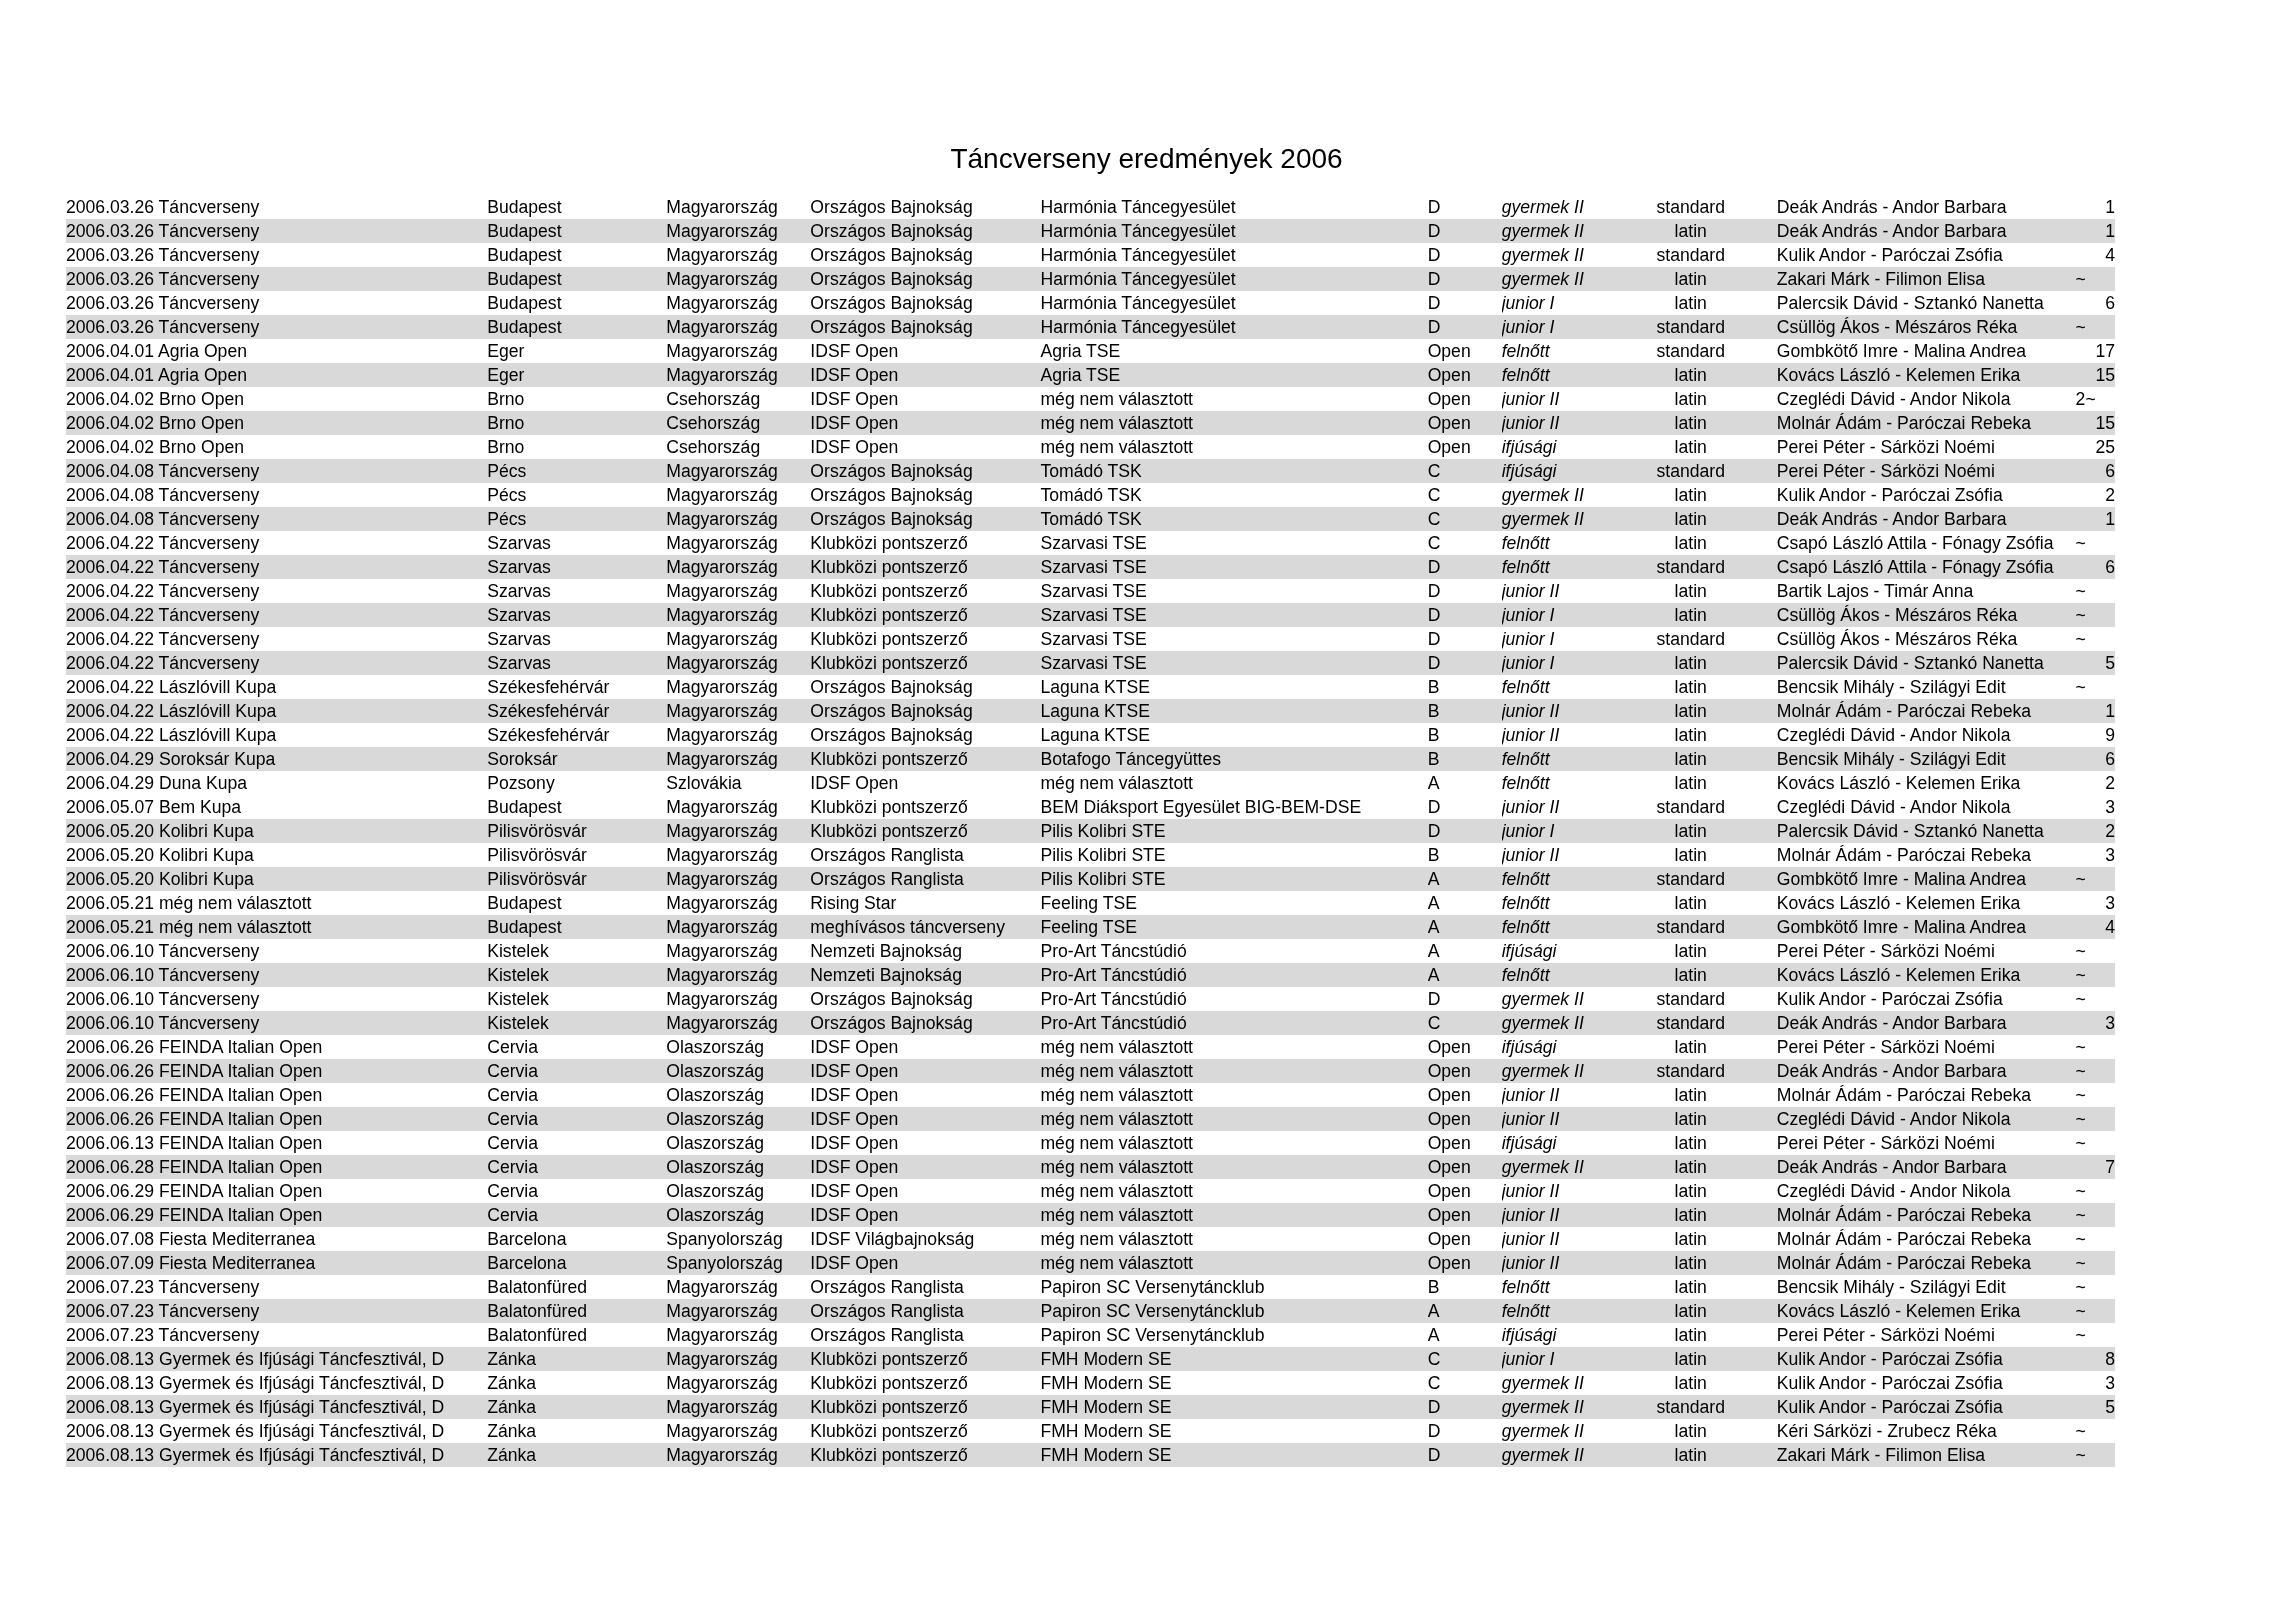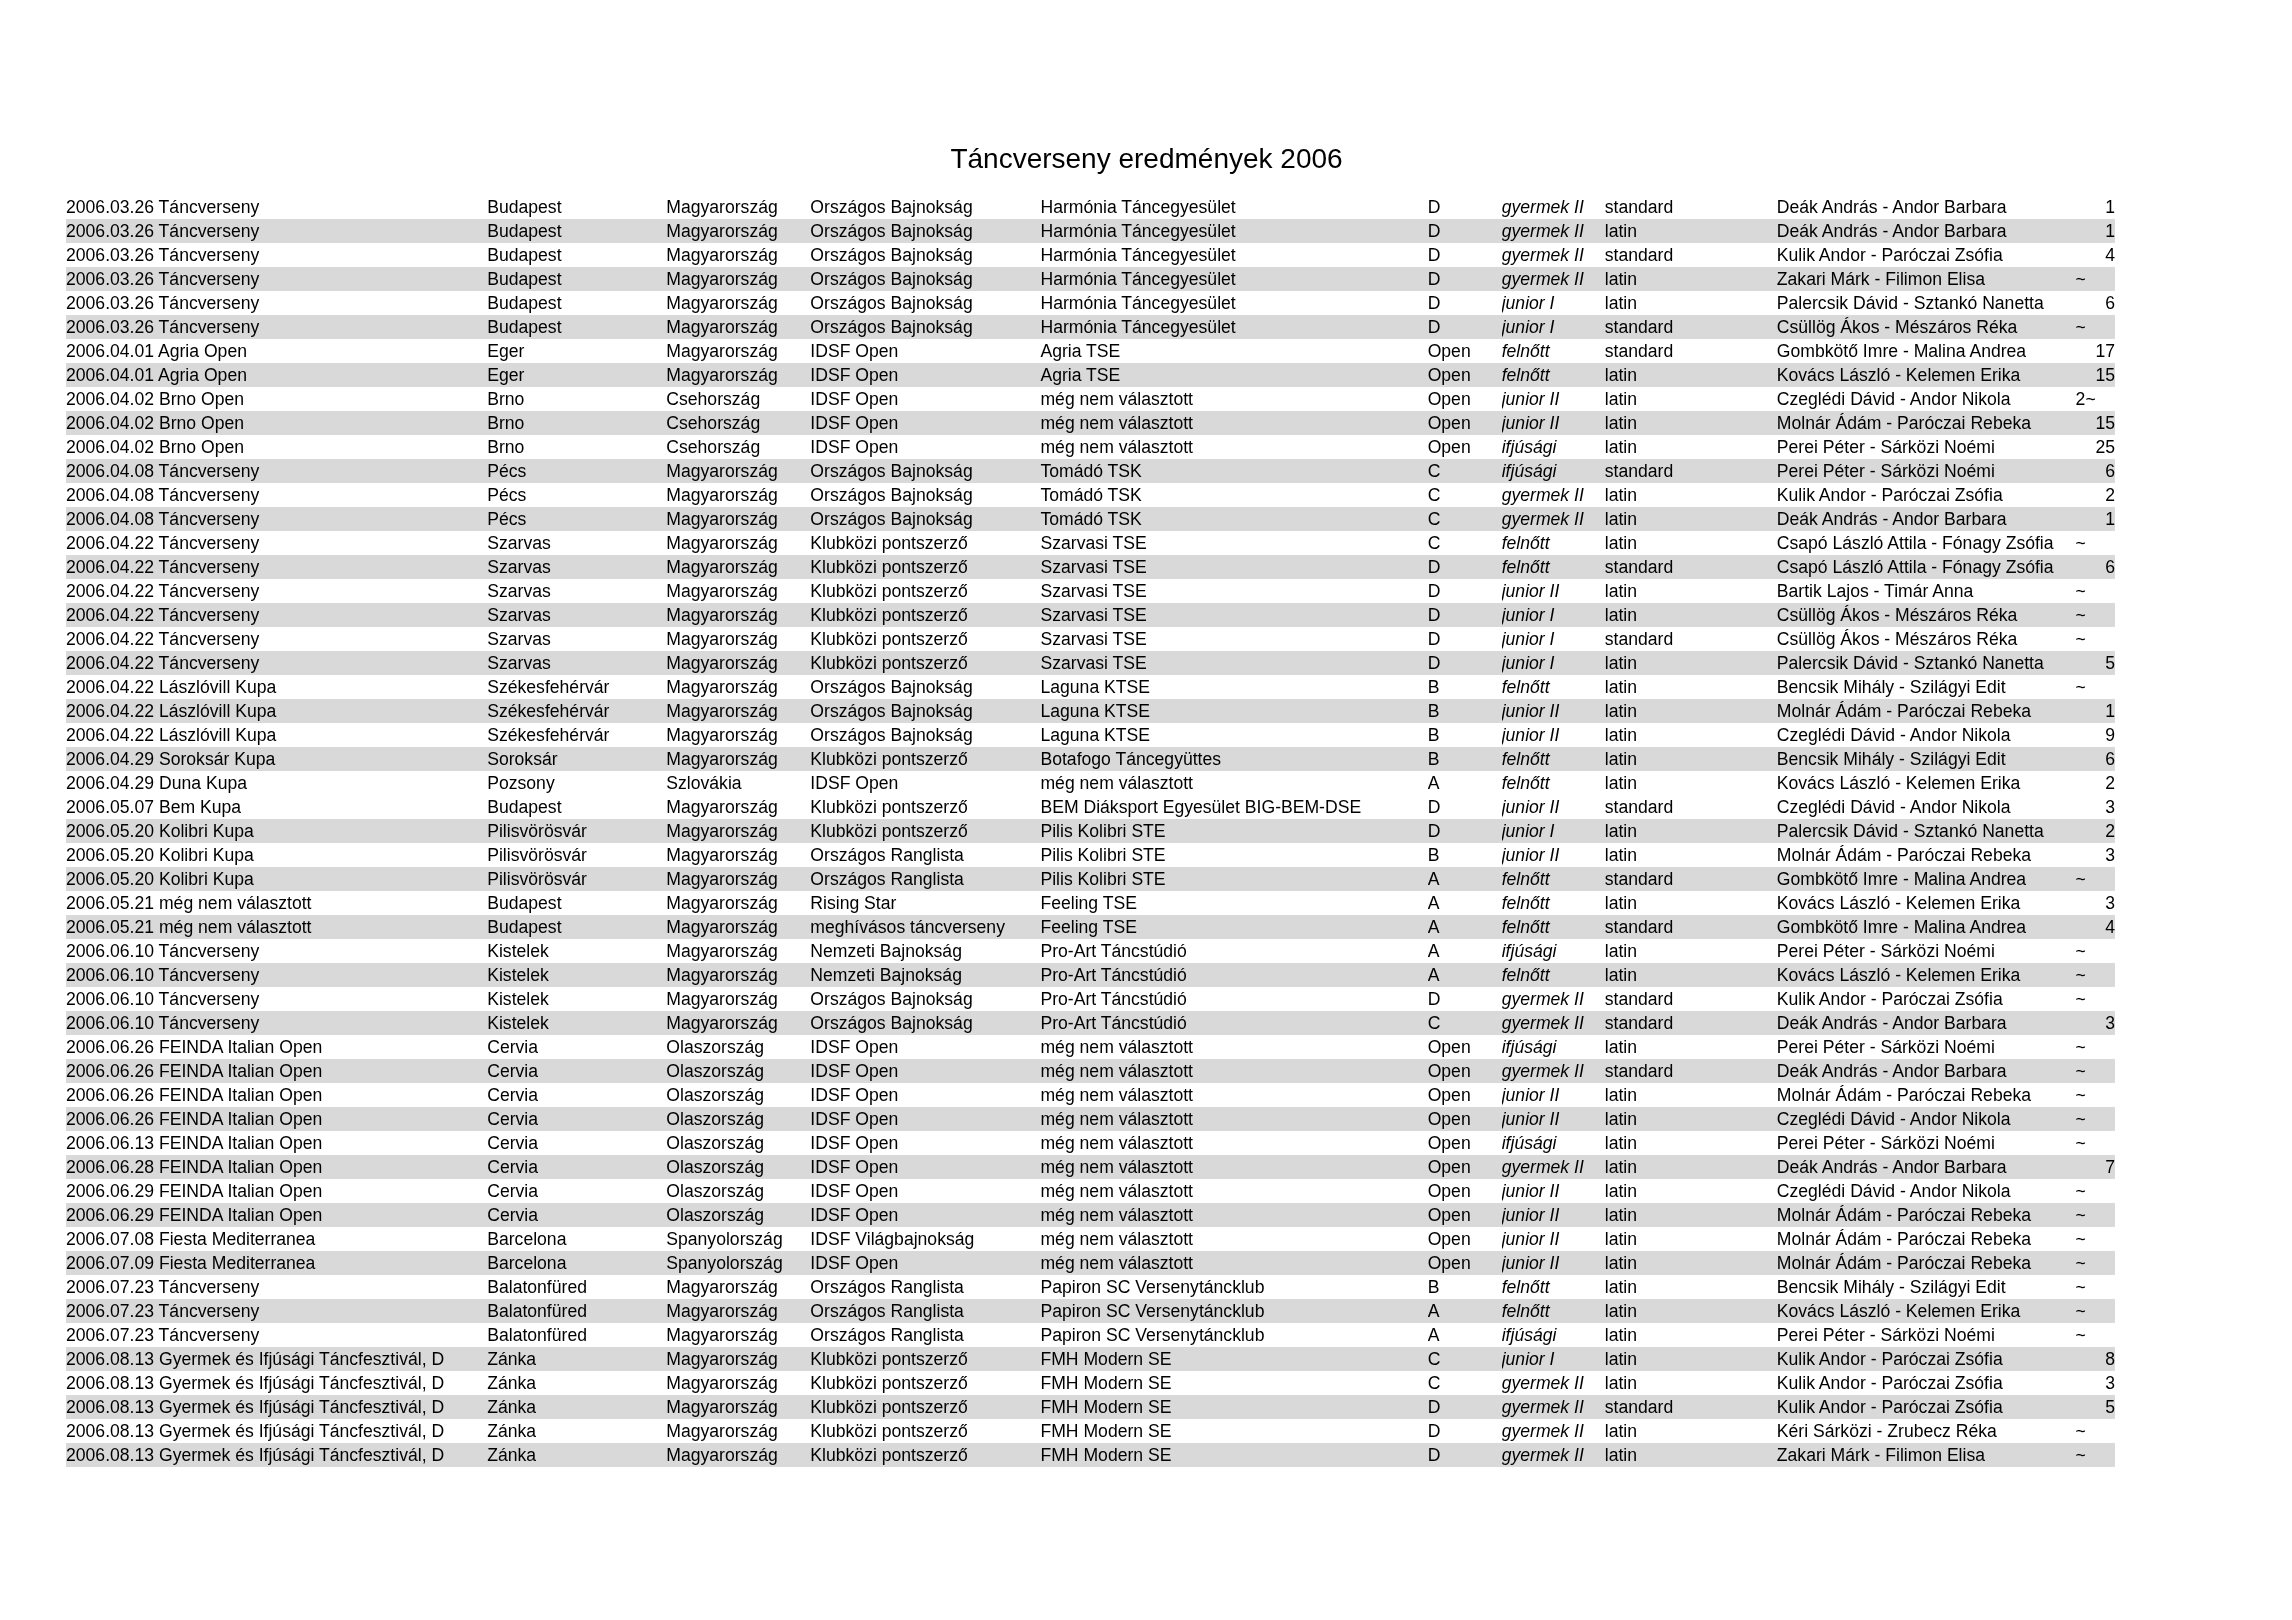--- a/index.html
+++ b/index.html
@@ -47,21 +47,21 @@
     vertical-align: middle;
   }
   tr.stripe { background: #d9d9d9; }
   td.c0 { width: 421px; padding-left: 2.9px; }
   td.c1 { width: 179px; }
   td.c2 { width: 144px; }
   td.c3 { width: 230px; }
   td.c4 { width: 387px; }
   td.c5 { width: 74px;  }
   td.c6 { width: 103px; font-style: italic; }
-  td.c7 { width: 172px; }
+  td.c7 { width: 172px; text-align: center; }
   td.c8 { width: 284px; }
   td.c9 { width: 54px; text-align: right; padding-right: 4.9px; }
   td.c9.txt { text-align: left; padding-left: 14.7px; }
 </style>
 </head>
 <body>
 
 <div class="page">
   <h1 class="title">Táncverseny eredmények 2006</h1>
 

